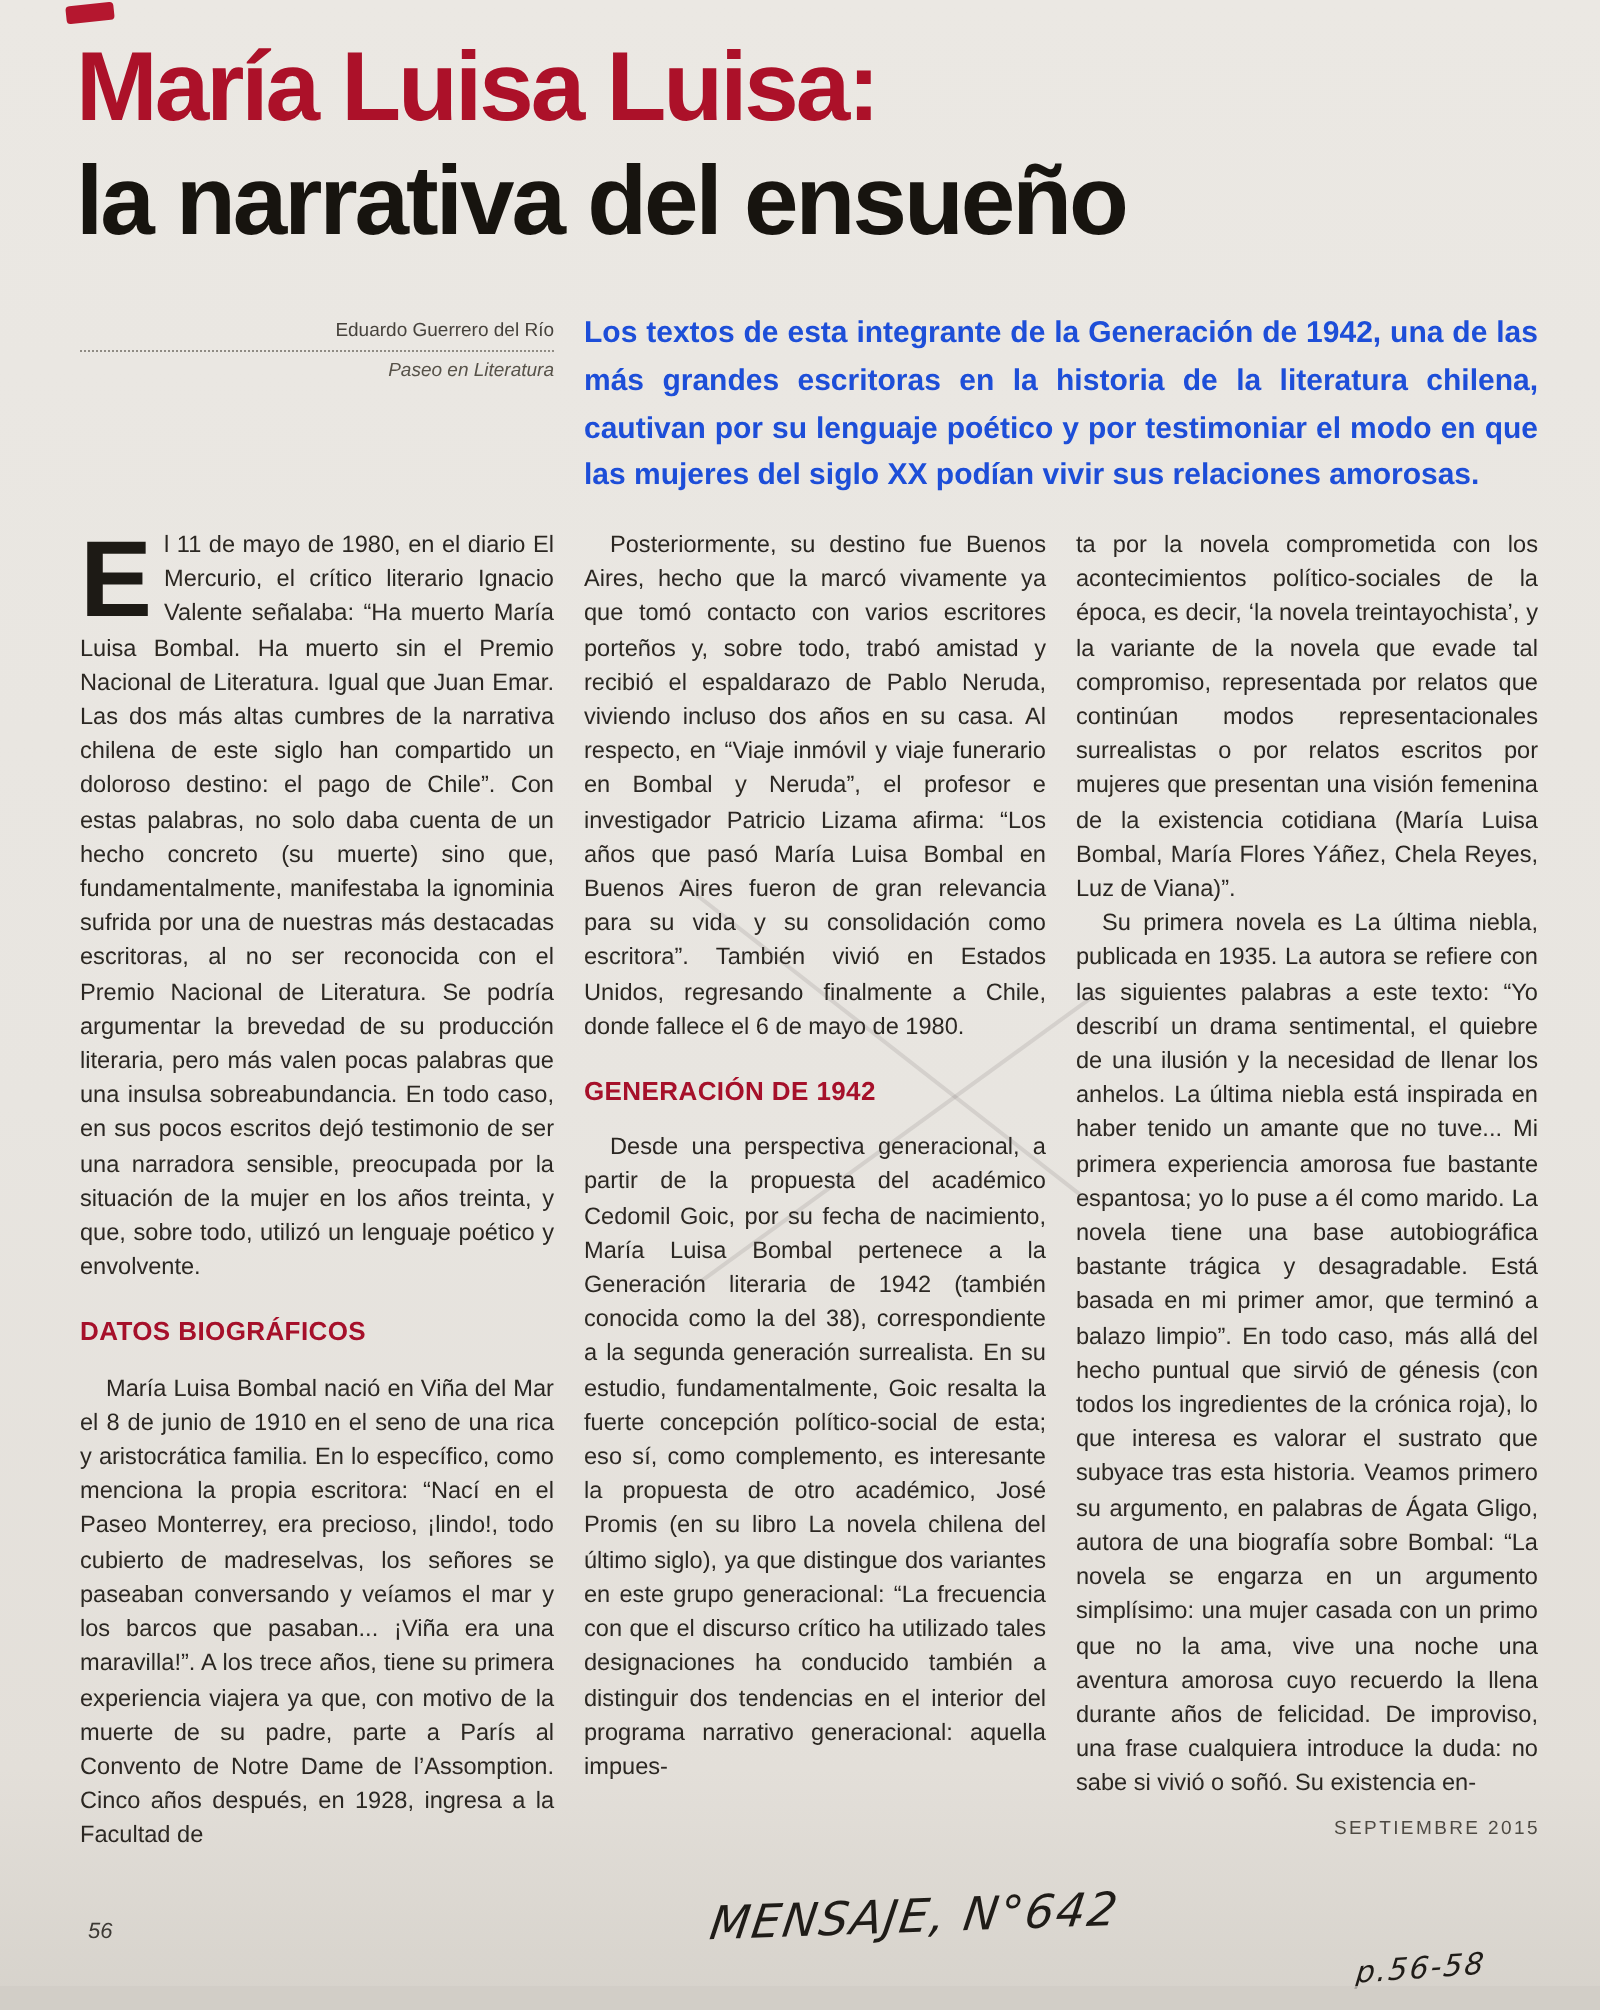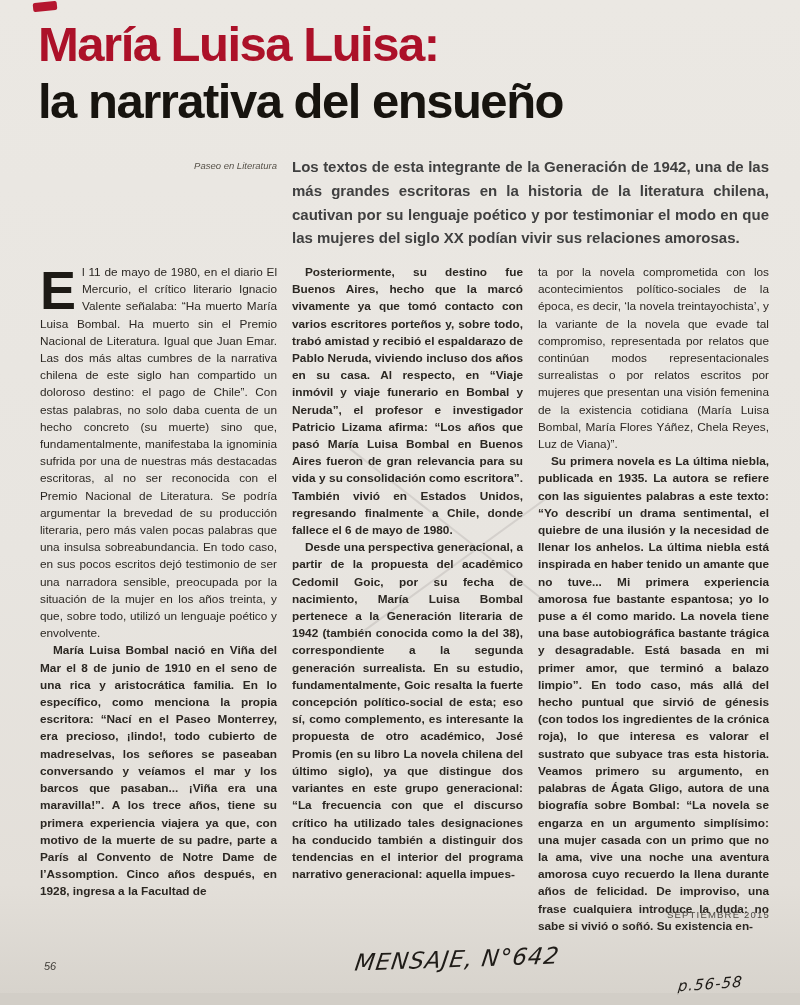--- a/index.html
+++ b/index.html
@@ -19,28 +19,28 @@
   .t1 { display:block; color:#ac1129; font-size:49px; font-weight:700;
         letter-spacing:-1.5px; line-height:56px; }
   .t2 { display:block; color:#17140f; font-size:49px; font-weight:700;
         letter-spacing:-1.5px; line-height:58px; }
   .byline { position:absolute; left:40px; top:160px; width:237px;
             text-align:right; font-size:9.5px; color:#46423c; }
   .byline-name { border-bottom:1px dotted #8f8b84; padding-bottom:4px; margin-bottom:4px; }
   .byline-role { font-style:italic; color:#575249; }
   .intro { position:absolute; left:292px; top:155px; width:477px;
            font-size:15px; font-weight:700; line-height:23.8px;
-           color:#404040; text-align:justify; }
+           color:#1d4ed8; text-align:justify; }
   .col { position:absolute; top:264px; font-size:11.8px; line-height:17.2px;
          text-align:justify; color:#2b2722; }
   .col1 { left:40px;  width:237px; }
   .col2 { left:292px; width:231px; }
   .col3 { left:538px; width:231px; }
   .body-p { margin:0; }
-  .indent { text-indent:13px;font-weight:bold; }
+  .indent { text-indent:13px; }
   .sec { color:#a6102a; font-size:13px; font-weight:700; letter-spacing:.2px;
          margin:15px 0 11px 0; text-align:left; }
   .dropcap { float:left; font-size:54px; line-height:45px; font-weight:700;
              color:#1d1a15; margin:4px 6px 0 0; }
   .pencil { position:absolute; background:rgba(90,88,84,.14); height:2px;
             transform-origin:left center; border-radius:2px; }
   .pencil-a { left:340px; top:440px; width:260px; transform:rotate(38deg); }
   .pencil-b { left:350px; top:640px; width:250px; transform:rotate(-36deg); }
   .page-num { position:absolute; left:44px; top:960px; font-size:11px; color:#3d3a35;font-style:italic; }
   .issue-date { position:absolute; right:30px; top:909px; font-size:9.5px;
@@ -58,32 +58,35 @@
 <body>
 
 <div class="red-mark"></div>
 
 <h1 class="title-block">
   <span class="t1">María Luisa Luisa:</span>
   <span class="t2">la narrativa del ensueño</span>
 </h1>
 
 <div class="byline">
+  <div class="byline-name">Eduardo Guerrero del Río</div>
   <div class="byline-role">Paseo en Literatura</div>
 </div>
 
 <p class="intro">Los textos de esta integrante de la Generación de 1942, una de las más grandes escritoras en la historia de la literatura chilena, cautivan por su lenguaje poético y por testimoniar el modo en que las mujeres del siglo XX podían vivir sus relaciones amorosas.</p>
 
 <div class="col col1">
   <p class="body-p"><span class="dropcap">E</span><span>l 11 de mayo de 1980, en el diario El Mercurio, el crítico literario Ignacio Valente señalaba: “Ha muerto María Luisa Bombal. Ha muerto sin el Premio Nacional de Literatura. Igual que Juan Emar. Las dos más altas cumbres de la narrativa chilena de este siglo han compartido un doloroso destino: el pago de Chile”. Con estas palabras, no solo daba cuenta de un hecho concreto (su muerte) sino que, fundamentalmente, manifestaba la ignominia sufrida por una de nuestras más destacadas escritoras, al no ser reconocida con el Premio Nacional de Literatura. Se podría argumentar la brevedad de su producción literaria, pero más valen pocas palabras que una insulsa sobreabundancia. En todo caso, en sus pocos escritos dejó testimonio de ser una narradora sensible, preocupada por la situación de la mujer en los años treinta, y que, sobre todo, utilizó un lenguaje poético y envolvente.</span></p>
+  <h3 class="sec">DATOS BIOGRÁFICOS</h3>
   <p class="body-p indent">María Luisa Bombal nació en Viña del Mar el 8 de junio de 1910 en el seno de una rica y aristocrática familia. En lo específico, como menciona la propia escritora: “Nací en el Paseo Monterrey, era precioso, ¡lindo!, todo cubierto de madreselvas, los señores se paseaban conversando y veíamos el mar y los barcos que pasaban... ¡Viña era una maravilla!”. A los trece años, tiene su primera experiencia viajera ya que, con motivo de la muerte de su padre, parte a París al Convento de Notre Dame de l’Assomption. Cinco años después, en 1928, ingresa a la Facultad de</p>
 </div>
 
 <div class="col col2">
   <p class="body-p indent">Posteriormente, su destino fue Buenos Aires, hecho que la marcó vivamente ya que tomó contacto con varios escritores porteños y, sobre todo, trabó amistad y recibió el espaldarazo de Pablo Neruda, viviendo incluso dos años en su casa. Al respecto, en “Viaje inmóvil y viaje funerario en Bombal y Neruda”, el profesor e investigador Patricio Lizama afirma: “Los años que pasó María Luisa Bombal en Buenos Aires fueron de gran relevancia para su vida y su consolidación como escritora”. También vivió en Estados Unidos, regresando finalmente a Chile, donde fallece el 6 de mayo de 1980.</p>
+  <h3 class="sec">GENERACIÓN DE 1942</h3>
   <p class="body-p indent">Desde una perspectiva generacional, a partir de la propuesta del académico Cedomil Goic, por su fecha de nacimiento, María Luisa Bombal pertenece a la Generación literaria de 1942 (también conocida como la del 38), correspondiente a la segunda generación surrealista. En su estudio, fundamentalmente, Goic resalta la fuerte concepción político-social de esta; eso sí, como complemento, es interesante la propuesta de otro académico, José Promis (en su libro La novela chilena del último siglo), ya que distingue dos variantes en este grupo generacional: “La frecuencia con que el discurso crítico ha utilizado tales designaciones ha conducido también a distinguir dos tendencias en el interior del programa narrativo generacional: aquella impues-</p>
 </div>
 
 <div class="col col3">
   <p class="body-p">ta por la novela comprometida con los acontecimientos político-sociales de la época, es decir, ‘la novela treintayochista’, y la variante de la novela que evade tal compromiso, representada por relatos que continúan modos representacionales surrealistas o por relatos escritos por mujeres que presentan una visión femenina de la existencia cotidiana (María Luisa Bombal, María Flores Yáñez, Chela Reyes, Luz de Viana)”.</p>
   <p class="body-p indent">Su primera novela es La última niebla, publicada en 1935. La autora se refiere con las siguientes palabras a este texto: “Yo describí un drama sentimental, el quiebre de una ilusión y la necesidad de llenar los anhelos. La última niebla está inspirada en haber tenido un amante que no tuve... Mi primera experiencia amorosa fue bastante espantosa; yo lo puse a él como marido. La novela tiene una base autobiográfica bastante trágica y desagradable. Está basada en mi primer amor, que terminó a balazo limpio”. En todo caso, más allá del hecho puntual que sirvió de génesis (con todos los ingredientes de la crónica roja), lo que interesa es valorar el sustrato que subyace tras esta historia. Veamos primero su argumento, en palabras de Ágata Gligo, autora de una biografía sobre Bombal: “La novela se engarza en un argumento simplísimo: una mujer casada con un primo que no la ama, vive una noche una aventura amorosa cuyo recuerdo la llena durante años de felicidad. De improviso, una frase cualquiera introduce la duda: no sabe si vivió o soñó. Su existencia en-</p>
 </div>
 
 <div class="pencil pencil-a"></div>
 <div class="pencil pencil-b"></div>

